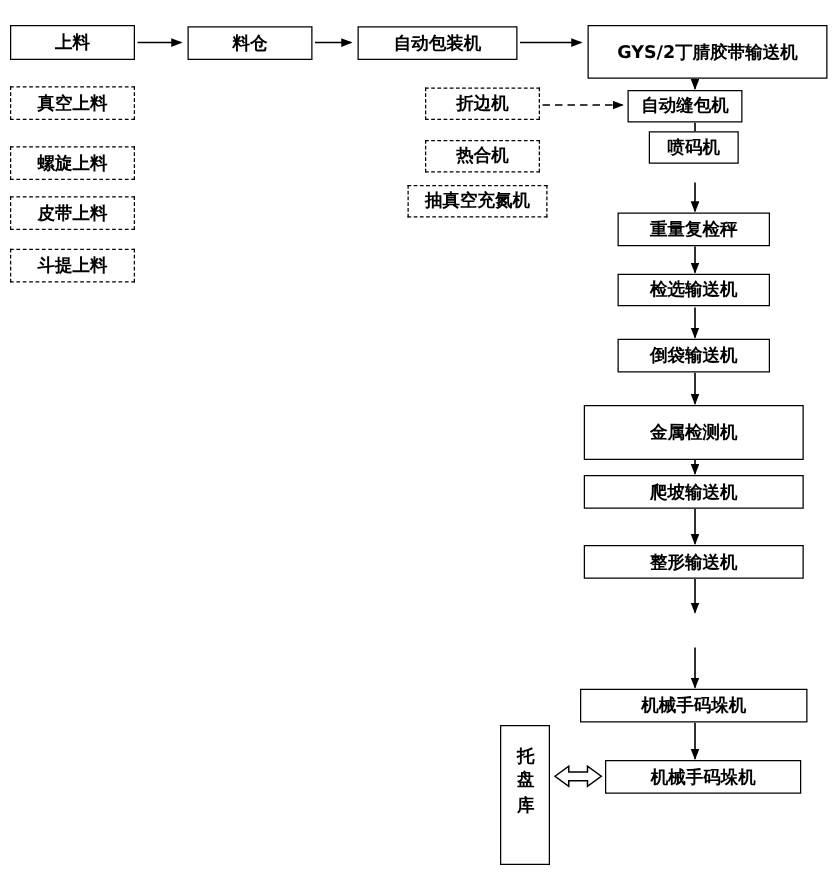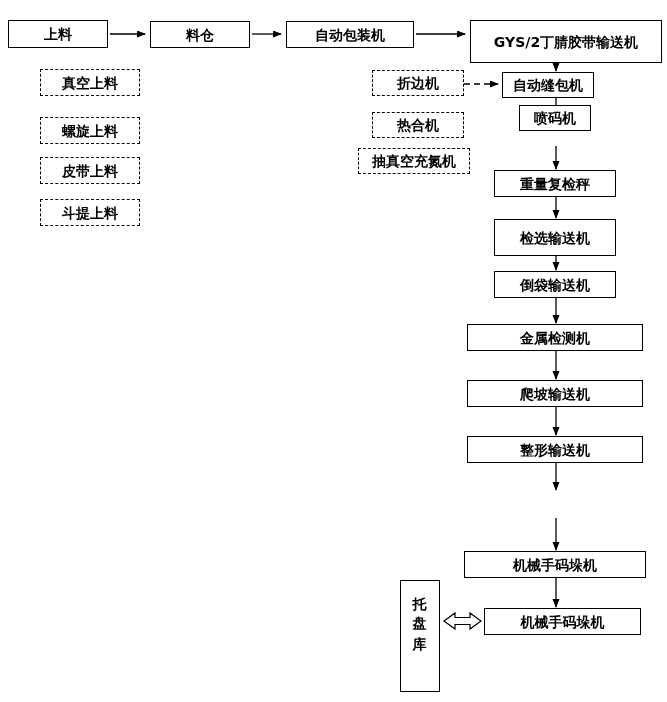--- a/index.html
+++ b/index.html
@@ -5,21 +5,21 @@
   * { box-sizing: border-box; margin: 0; padding: 0; }
   html, body { background: #ffffff; }
   body { font-family: "DejaVu Sans", "Liberation Sans", sans-serif; }
   .canvas { position: relative; width: 667px; height: 702px; background: #ffffff; overflow: hidden; }
   .connectors { position: absolute; left: 0; top: 0; width: 667px; height: 702px; }
   .node {
     position: absolute; display: flex; align-items: center; justify-content: center;
     background: #ffffff; border: 1.6px solid #000000; color: #000000;
     font-size: 14px; font-weight: 700; white-space: nowrap; line-height: 1;
   }
-  .node.dashed { border: 1.6px dashed #000000; margin-left: 32px; }
+  .node.dashed { border: 1.6px dashed #000000; }
   .node.vert {
     writing-mode: vertical-rl; text-orientation: upright;
     letter-spacing: 19px; justify-content: flex-start; padding-top: 5px;
   }
   svg line { stroke: #000000; stroke-width: 1.3; }
   svg line.dash { stroke-dasharray: 6 4; }
 </style>
 </head>
 <body>
 
@@ -59,23 +59,23 @@
   <div class="node dashed" style="left:8px;top:157px;width:100px;height:27px">皮带上料</div>
   <div class="node dashed" style="left:8px;top:199px;width:100px;height:27px">斗提上料</div>
 
   <div class="node dashed" style="left:340px;top:70px;width:92px;height:26px">折边机</div>
   <div class="node dashed" style="left:340px;top:112px;width:92px;height:26px">热合机</div>
   <div class="node dashed" style="left:326px;top:148px;width:112px;height:26px">抽真空充氮机</div>
 
   <div class="node" style="left:502px;top:72px;width:92px;height:26px">自动缝包机</div>
   <div class="node" style="left:519px;top:105px;width:72px;height:26px">喷码机</div>
   <div class="node" style="left:494px;top:170px;width:122px;height:27px">重量复检秤</div>
-  <div class="node" style="left:494px;top:219px;width:122px;height:37px">检选输送机</div>
+  <div class="node" style="left:494px;top:219px;width:122px;height:26px">检选输送机</div>
   <div class="node" style="left:494px;top:271px;width:122px;height:27px">倒袋输送机</div>
-  <div class="node" style="left:467px;top:324px;width:176px;height:27px">金属检测机</div>
+  <div class="node" style="left:467px;top:324px;width:176px;height:44px">金属检测机</div>
   <div class="node" style="left:467px;top:380px;width:176px;height:27px">爬坡输送机</div>
   <div class="node" style="left:467px;top:436px;width:176px;height:27px">整形输送机</div>
   <div class="node" style="left:464px;top:551px;width:182px;height:27px">机械手码垛机</div>
   <div class="node" style="left:484px;top:608px;width:157px;height:27px">机械手码垛机</div>
 
   <div class="node vert" style="left:400px;top:580px;width:40px;height:112px">托盘库</div>
 
 </div>
 
 </body></html>

